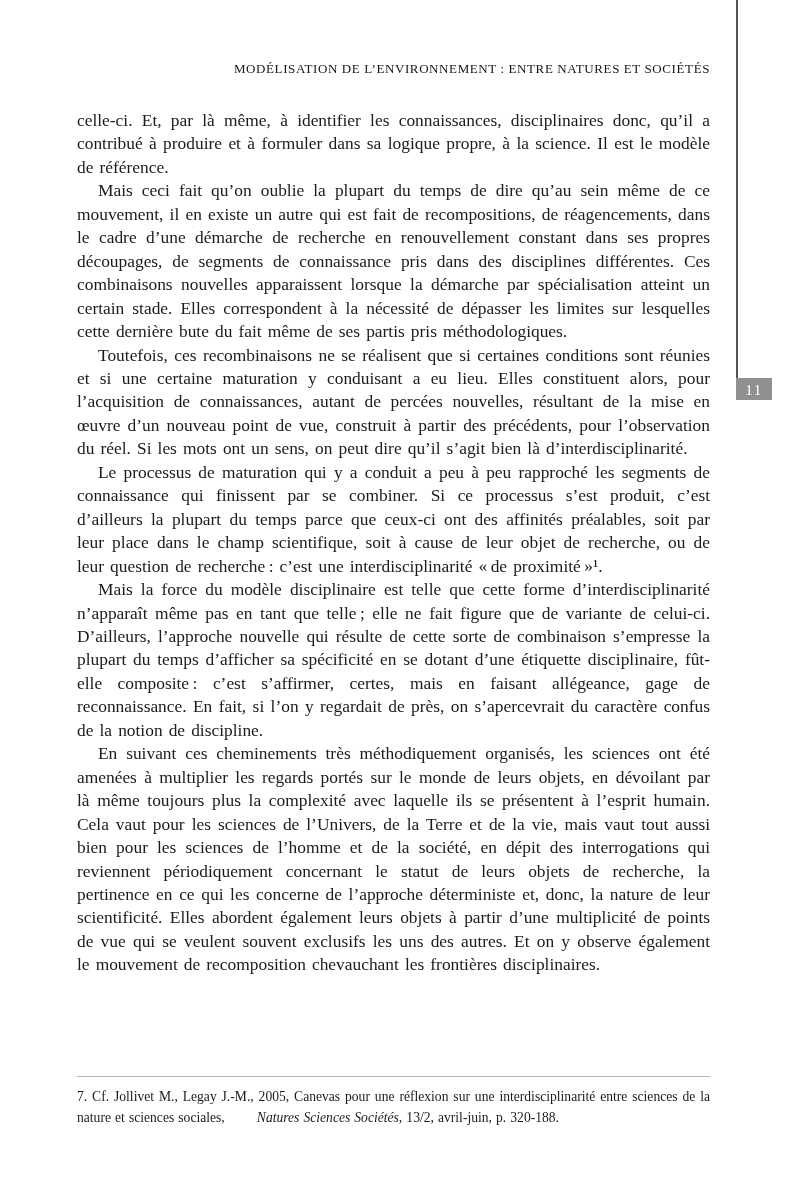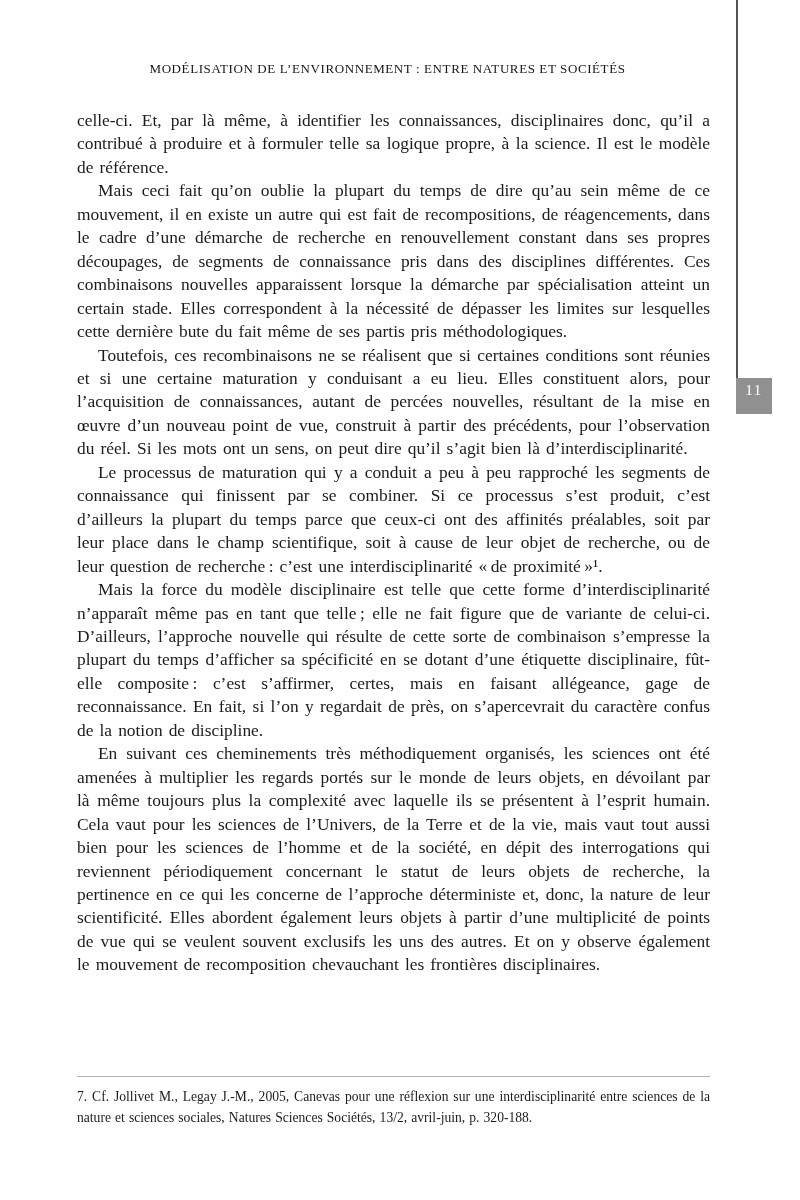--- a/index.html
+++ b/index.html
@@ -13,42 +13,42 @@
     width: 800px;
     height: 1200px;
     background: #ffffff;
     overflow: hidden;
     font-family: "Liberation Serif", "DejaVu Serif", serif;
     color: #1b1b1b;
   }
   .running-header {
     position: absolute;
     top: 61px;
-    left: 71px;
+    left: 77px;
     width: 633px;
-    text-align: center;
+    text-align: right;
     font-size: 13px;
     letter-spacing: 0.6px;
     white-space: nowrap;
     color: #161616;
   }
   .margin-rule {
     position: absolute;
     left: 736px;
     top: 0;
     width: 2px;
     height: 379px;
     background: #555555;
   }
   .page-badge {
     position: absolute;
     left: 736px;
     top: 378px;
     width: 36px;
-    height: 36px;
+    height: 22px;
     background: #909090;
     color: #ffffff;
     font-size: 15px;
     line-height: 25px;
     text-align: center;
     letter-spacing: 1.5px;
   }
   .body-text {
     position: absolute;
     left: 77px;
@@ -80,35 +80,37 @@
     left: 77px;
     top: 1086px;
     width: 633px;
     font-size: 13.6px;
     line-height: 21px;
     text-align: justify;
     word-spacing: 0.05em;
     color: #1b1b1b;
   }
   .footnote .journal {
+    font-style: italic;
+    margin-left: 28px;
   }
 </style>
 </head>
 <body>
 
 <div class="page">
 
   <div class="running-header">MODÉLISATION DE L’ENVIRONNEMENT : ENTRE NATURES ET SOCIÉTÉS</div>
 
   <div class="margin-rule"></div>
 
   <div class="page-badge">11</div>
 
   <div class="body-text">
-    <p class="no-indent">celle-ci. Et, par là même, à identifier les connaissances, disciplinaires donc, qu’il a contribué à produire et à formuler telle sa logique propre, à la science. Il est le modèle de référence.</p>
+    <p class="no-indent">celle-ci. Et, par là même, à identifier les connaissances, disciplinaires donc, qu’il a contribué à produire et à formuler dans sa logique propre, à la science. Il est le modèle de référence.</p>
     <p>Mais ceci fait qu’on oublie la plupart du temps de dire qu’au sein même de ce mouvement, il en existe un autre qui est fait de recompositions, de réagencements, dans le cadre d’une démarche de recherche en renouvellement constant dans ses propres découpages, de segments de connaissance pris dans des disciplines différentes. Ces combinaisons nouvelles apparaissent lorsque la démarche par spécialisation atteint un certain stade. Elles correspondent à la nécessité de dépasser les limites sur lesquelles cette dernière bute du fait même de ses partis pris méthodologiques.</p>
     <p>Toutefois, ces recombinaisons ne se réalisent que si certaines conditions sont réunies et si une certaine maturation y conduisant a eu lieu. Elles constituent alors, pour l’acquisition de connaissances, autant de percées nouvelles, résultant de la mise en œuvre d’un nouveau point de vue, construit à partir des précédents, pour l’observation du réel. Si les mots ont un sens, on peut dire qu’il s’agit bien là d’interdisciplinarité.</p>
     <p>Le processus de maturation qui y a conduit a peu à peu rapproché les segments de connaissance qui finissent par se combiner. Si ce processus s’est produit, c’est d’ailleurs la plupart du temps parce que ceux-ci ont des affinités préalables, soit par leur place dans le champ scientifique, soit à cause de leur objet de recherche, ou de leur question de recherche : c’est une interdisciplinarité « de proximité »¹.</p>
     <p>Mais la force du modèle disciplinaire est telle que cette forme d’interdisciplinarité n’apparaît même pas en tant que telle ; elle ne fait figure que de variante de celui-ci. D’ailleurs, l’approche nouvelle qui résulte de cette sorte de combinaison s’empresse la plupart du temps d’afficher sa spécificité en se dotant d’une étiquette disciplinaire, fût-elle composite : c’est s’affirmer, certes, mais en faisant allégeance, gage de reconnaissance. En fait, si l’on y regardait de près, on s’apercevrait du caractère confus de la notion de discipline.</p>
     <p>En suivant ces cheminements très méthodiquement organisés, les sciences ont été amenées à multiplier les regards portés sur le monde de leurs objets, en dévoilant par là même toujours plus la complexité avec laquelle ils se présentent à l’esprit humain. Cela vaut pour les sciences de l’Univers, de la Terre et de la vie, mais vaut tout aussi bien pour les sciences de l’homme et de la société, en dépit des interrogations qui reviennent périodiquement concernant le statut de leurs objets de recherche, la pertinence en ce qui les concerne de l’approche déterministe et, donc, la nature de leur scientificité. Elles abordent également leurs objets à partir d’une multiplicité de points de vue qui se veulent souvent exclusifs les uns des autres. Et on y observe également le mouvement de recomposition chevauchant les frontières disciplinaires.</p>
   </div>
 
   <div class="footnote-divider"></div>
 
   <div class="footnote">

